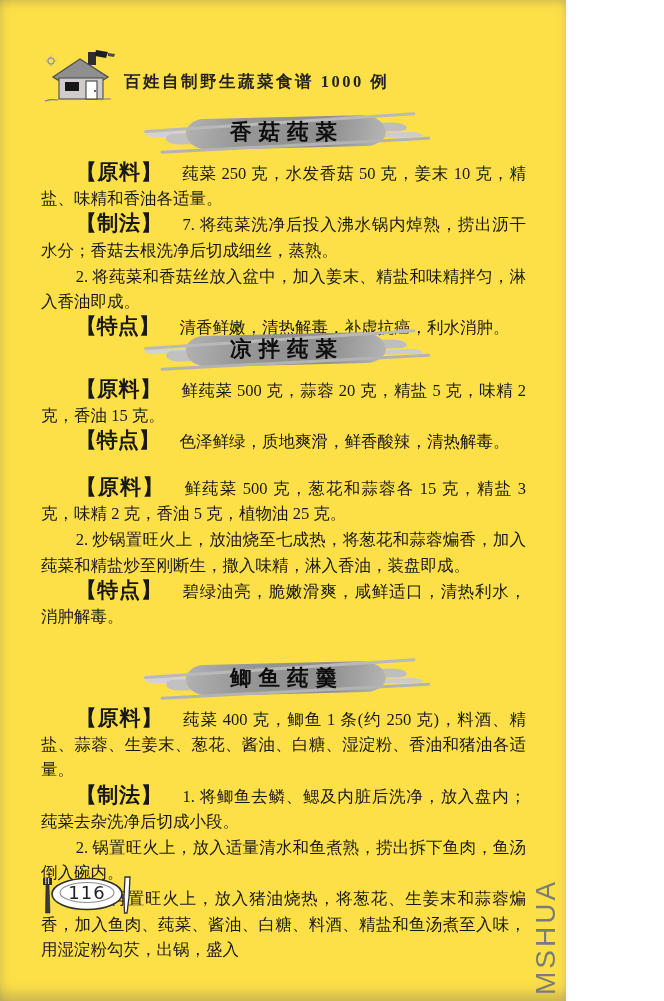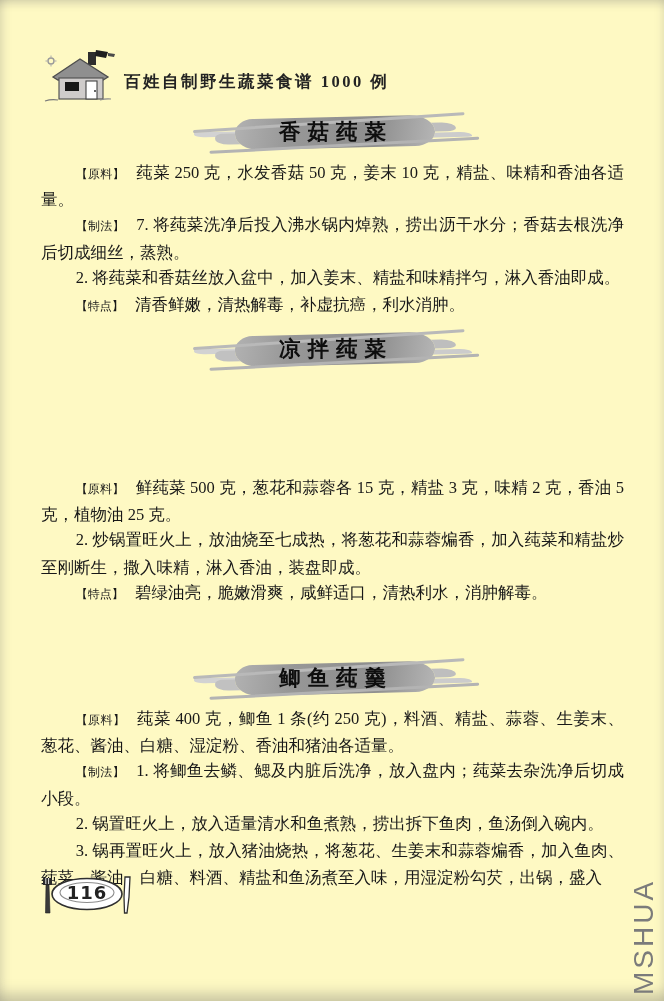--- a/index.html
+++ b/index.html
@@ -1,19 +1,19 @@
 <!DOCTYPE html>
 <html><head>
 <meta charset="utf-8">
 <style>
   html,body{margin:0;padding:0;background:#ffffff;}
   .page{
     position:relative;
-    width:664px;height:1001px;
-    background:#fef9c3;
+    width:566px;height:1001px;
+    background:#fde047;
     overflow:hidden;
     font-family:"Liberation Serif","DejaVu Serif",serif;
   }
   .page::before{
     content:'';position:absolute;inset:0;pointer-events:none;z-index:9;
     box-shadow:
       inset 0 12px 9px -9px rgba(110,110,110,.30),
       inset 12px 0 10px -9px rgba(110,110,110,.22),
       inset -9px 0 9px -8px rgba(140,140,140,.25),
       inset 0 -18px 14px -11px rgba(100,100,100,.35);
@@ -55,30 +55,29 @@
   .banner-text{
     position:relative;display:block;text-align:center;
     line-height:37px;font-size:21.5px;font-weight:900;
     letter-spacing:7px;text-indent:7px;color:#0e0e0e;z-index:1;
   }
 
   .para{
     margin:0;text-indent:2.1em;text-align:justify;
     font-size:16.5px;line-height:25.2px;color:#181818;
   }
-  .lbl{font-weight:400;margin-right:.95em;font-family:"DejaVu Sans","Liberation Sans",sans-serif;font-size:12px;}
+  .lbl{font-weight:700;margin-right:.95em;font-family:"DejaVu Sans","Liberation Sans",sans-serif;font-size:21px;}
   .lbl:empty{margin-right:0;}
 
   
   .plate-wrap{position:absolute;left:37px;top:871px;width:100px;height:50px;}
   .plate-num{
     position:absolute;left:18px;top:11px;width:64px;text-align:center;
     font-size:18px;color:#222;letter-spacing:1px;
     font-family:"DejaVu Sans","Liberation Sans",sans-serif;
-    font-weight:bold;
   }
 
   
   .watermark-wrap{position:absolute;right:0;top:845px;width:36px;height:152px;z-index:10;}
   .watermark-wrap span{
     display:inline-block;white-space:nowrap;
     transform:rotate(-90deg) translateX(-150px);transform-origin:0 0;
     font-family:"Liberation Sans","DejaVu Sans",sans-serif;
     font-size:28px;color:#7b7b7b;letter-spacing:3px;
   }
@@ -118,20 +117,22 @@
     <p class="para"><b class="lbl">【制法】</b><span>7. 将莼菜洗净后投入沸水锅内焯熟，捞出沥干水分；香菇去根洗净后切成细丝，蒸熟。</span></p>
     <p class="para"><b class="lbl"></b><span>2. 将莼菜和香菇丝放入盆中，加入姜末、精盐和味精拌匀，淋入香油即成。</span></p>
     <p class="para"><b class="lbl">【特点】</b><span>清香鲜嫩，清热解毒，补虚抗癌，利水消肿。</span></p>
   </div>
 
   <div class="recipe r2">
     <div class="banner">
       <div class="blob"></div>
       <span class="banner-text">凉拌莼菜</span>
     </div>
+    <p class="para"><b class="lbl">【原料】</b><span>鲜莼菜 500 克，蒜蓉 20 克，精盐 5 克，味精 2 克，香油 15 克。</span></p>
+    <p class="para"><b class="lbl">【特点】</b><span>色泽鲜绿，质地爽滑，鲜香酸辣，清热解毒。</span></p>
   </div>
 
   <div class="recipe r3">
     <p class="para"><b class="lbl">【原料】</b><span>鲜莼菜 500 克，葱花和蒜蓉各 15 克，精盐 3 克，味精 2 克，香油 5 克，植物油 25 克。</span></p>
     <p class="para"><b class="lbl"></b><span>2. 炒锅置旺火上，放油烧至七成热，将葱花和蒜蓉煸香，加入莼菜和精盐炒至刚断生，撒入味精，淋入香油，装盘即成。</span></p>
     <p class="para"><b class="lbl">【特点】</b><span>碧绿油亮，脆嫩滑爽，咸鲜适口，清热利水，消肿解毒。</span></p>
   </div>
 
   <div class="recipe r4">
     <div class="banner">

